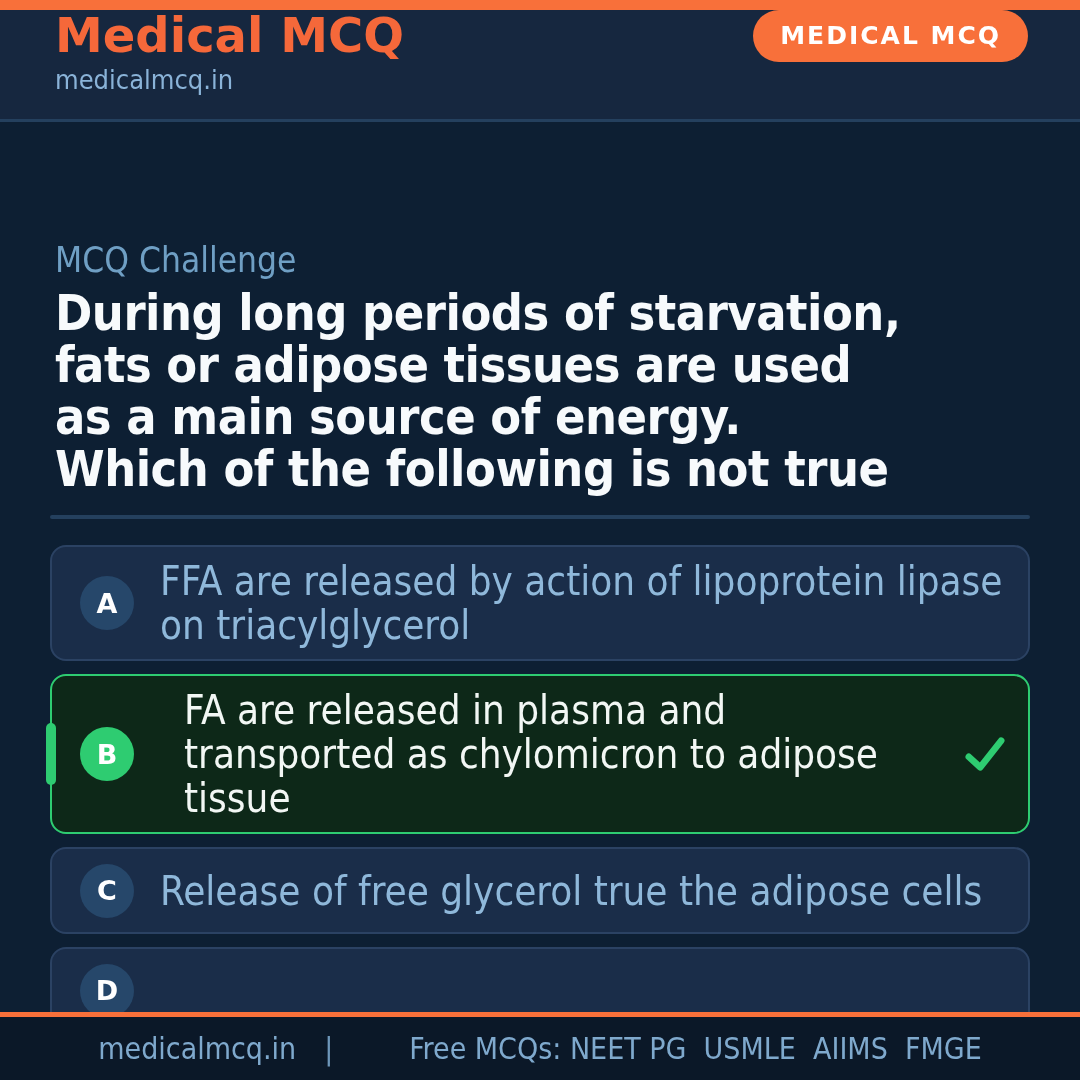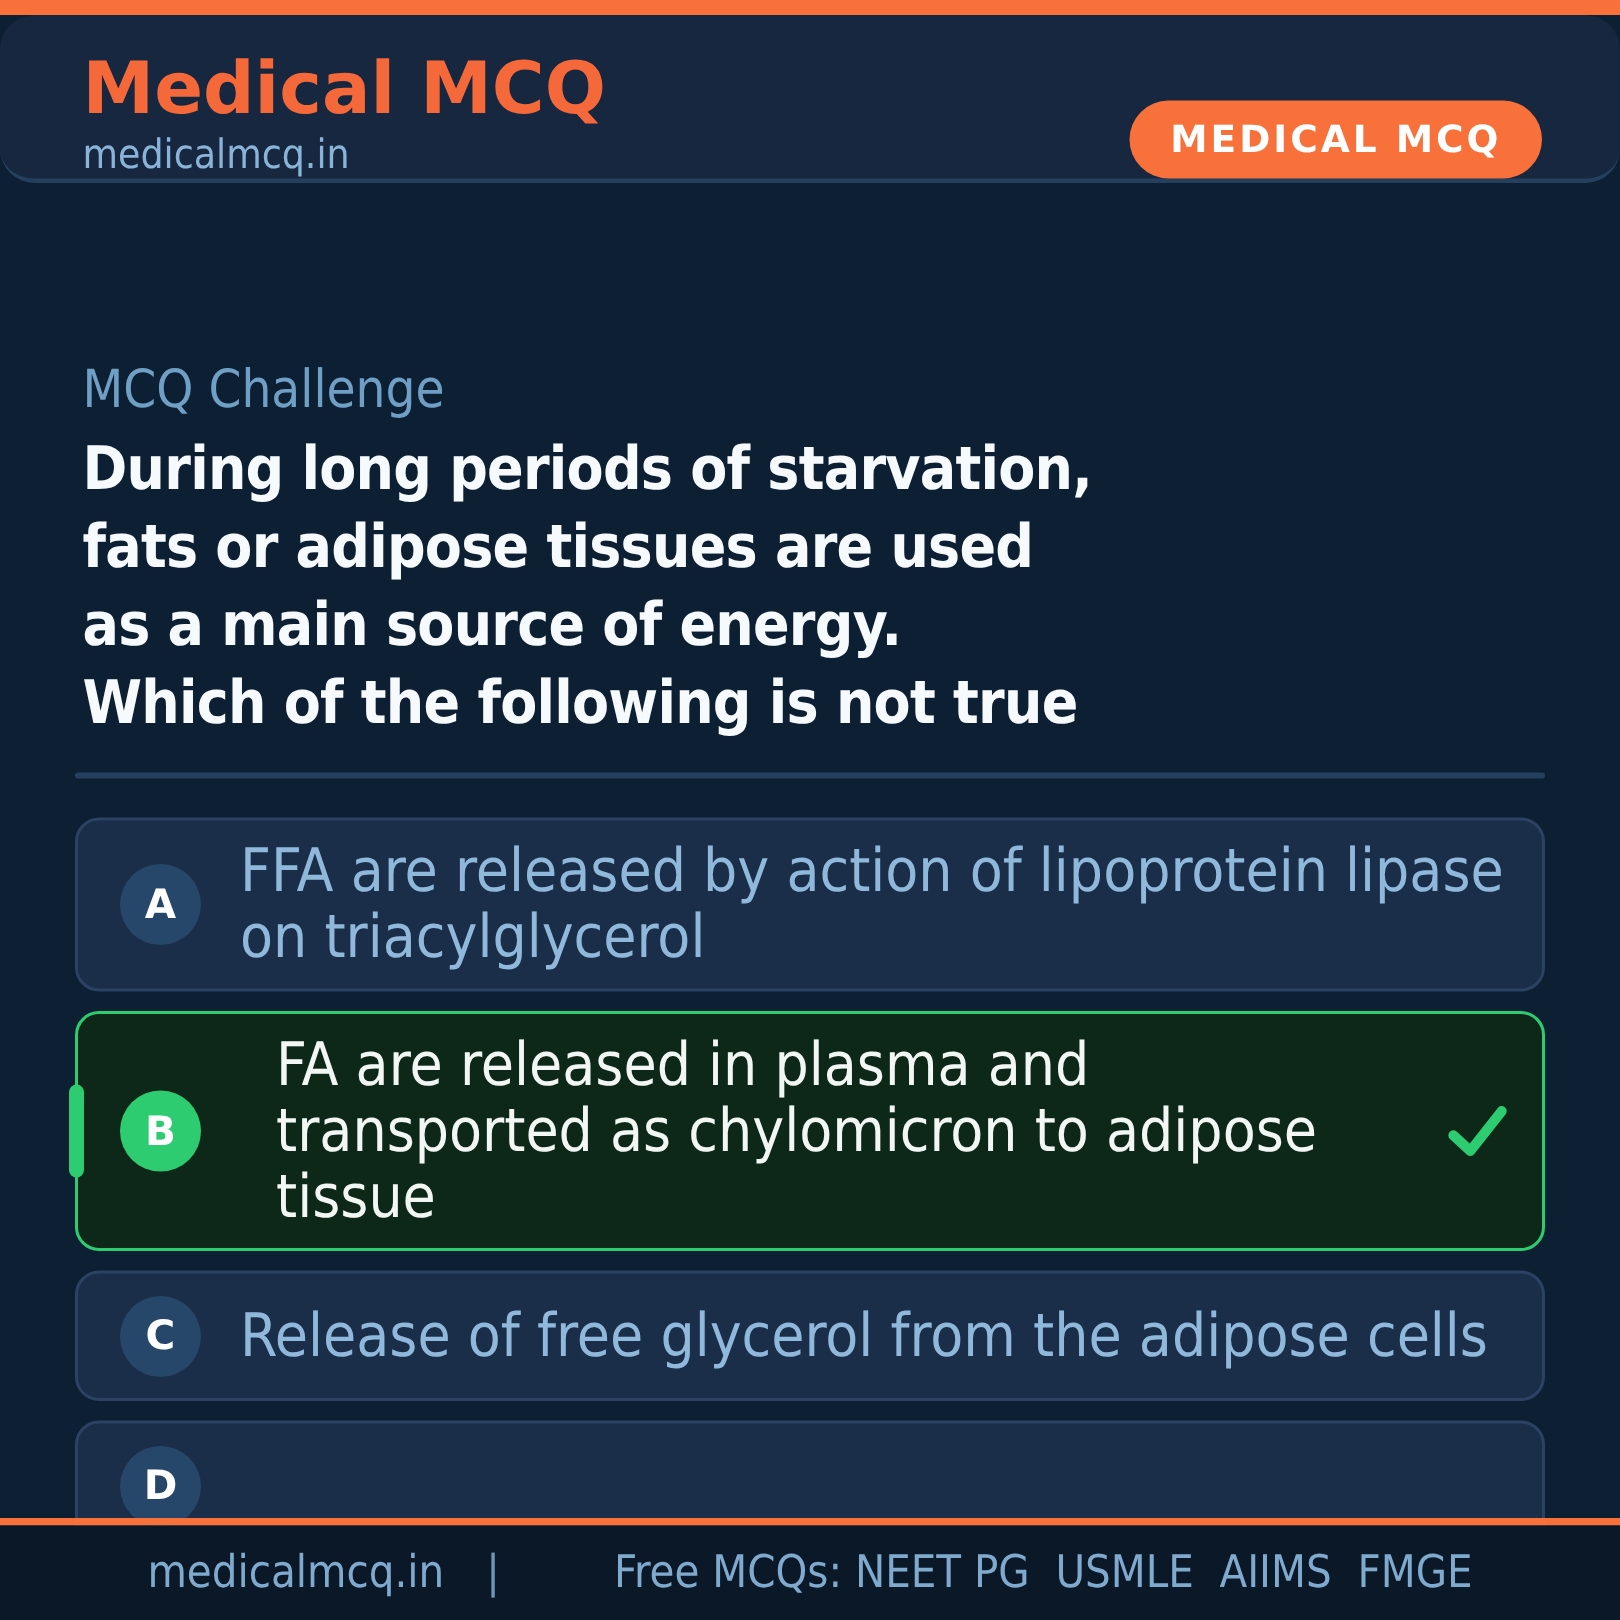--- a/index.html
+++ b/index.html
@@ -15,24 +15,23 @@
   }
 
   
   .top-accent { height: 10px; background: #f8703a; }
 
   .header {
     height: 112px;
     background: #16273f;
     border-bottom: 3px solid #24405e;
     display: flex;
-    align-items: flex-end;
+    align-items: flex-start;
     justify-content: space-between;
     padding: 0 52px 0 55px;
-    border-radius: 23px;
   }
   .brand-title {
     font-size: 48px;
     font-weight: bold;
     color: #f5683a;
     line-height: 1.08;
   }
   .brand-subtitle {
     font-size: 27px;
     color: #8ab3d8;
@@ -54,21 +53,21 @@
   .content { padding: 0 50px; }
 
   .challenge-label {
     margin: 118px 5px 0;
     font-size: 35px;
     color: #6f9fc4;
     font-stretch: condensed;
   }
   .question {
     margin: 7px 5px 0;
-    font-size: 40px;
+    font-size: 50px;
     font-weight: bold;
     color: #f7fafc;
     line-height: 52px;
     letter-spacing: -0.5px;
     font-stretch: condensed;
     white-space: pre-line;
   }
   .divider {
     margin-top: 20px;
     height: 4px;
@@ -191,21 +190,21 @@
         <div class="accent-bar"></div>
         <div class="opt-badge">B</div>
         <div class="opt-text">FA are released in plasma and transported as chylomicron to adipose tissue</div>
         <svg class="check" viewBox="0 0 44 40" aria-hidden="true">
           <path d="M5 23 L17 34 L39 6" fill="none" stroke="#2ecc71" stroke-width="7" stroke-linecap="round" stroke-linejoin="round"></path>
         </svg>
       </div>
 
       <div class="option">
         <div class="opt-badge">C</div>
-        <div class="opt-text">Release of free glycerol from the adipose cells</div>
+        <div class="opt-text">Release of free glycerol true the adipose cells</div>
       </div>
 
       <div class="option">
         <div class="opt-badge">D</div>
       </div>
 
     </div>
   </main>
 
   <footer class="footer">

